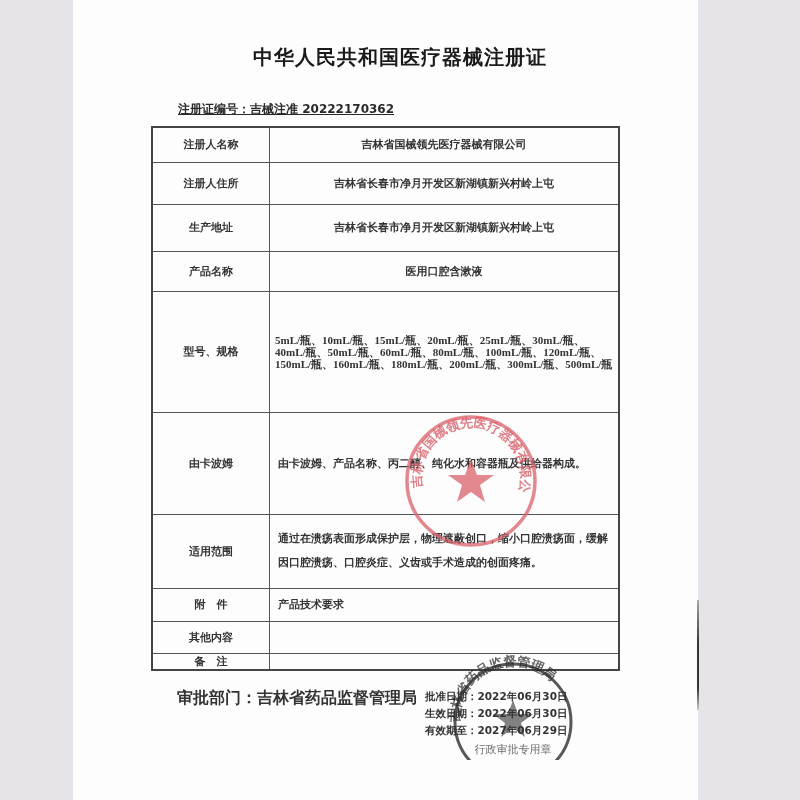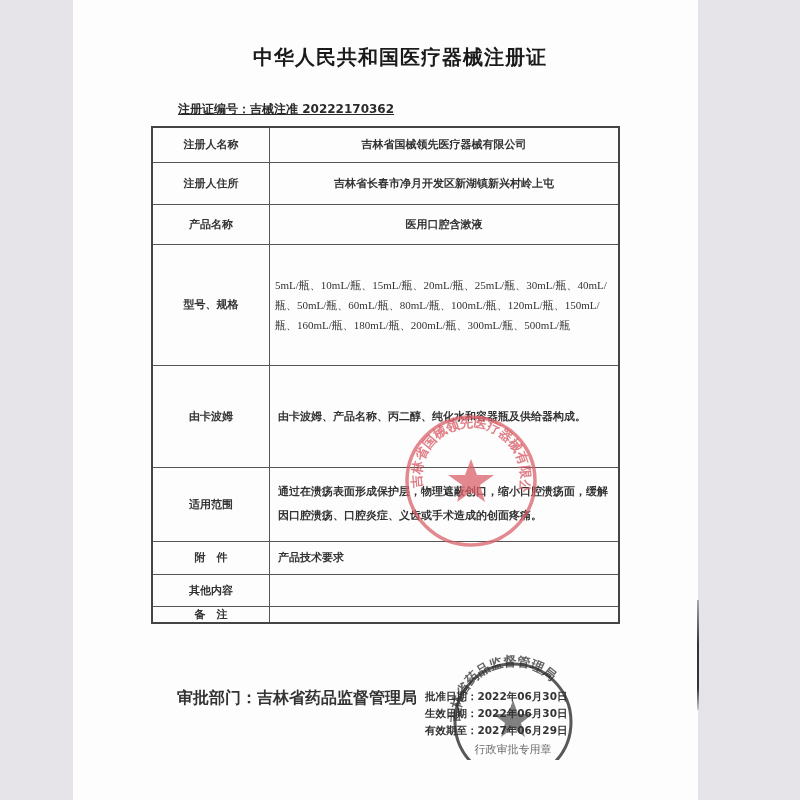--- a/index.html
+++ b/index.html
@@ -40,21 +40,21 @@
       color: #333;
       font-size: 11px;
       padding: 0;
       margin-top: 20px;
     }
     td.label {
       width: 116px; text-align: center; font-weight: bold; font-size: 12.5px; color: #2b2b2b;
     }
     td.val-center { text-align: center; font-weight: bold; font-size: 10.5px; }
     td.val-left { text-align: left; padding-left: 8px !important; font-weight: bold; font-size: 10.5px; line-height: 17px; }
-    td.val-specs { font-family: "Liberation Serif", serif; font-size: 11px; line-height: 20px; font-weight: normal; padding-left: 5px !important; padding-right: 4px !important;}
+    td.val-specs { font-family: "Liberation Serif", serif; font-size: 11px; line-height: 12px; font-weight: bold; padding-left: 5px !important; padding-right: 4px !important;}
     .footer-dept {
       position: absolute; left: 177px; top: 688px; font-size: 16px; font-weight: bold; color: #333;
     }
     .footer-dates {
       position: absolute; left: 425px; top: 688px; font-size: 10.5px; font-weight: bold; color: #333;
       line-height: 17px;
     }
     .seal {
       position: absolute; pointer-events: none;
     }
@@ -73,20 +73,24 @@
 </div>
 
 <table class="cert">
   <tbody>
       <tr style="height:35px">
     <td class="label">注册人名称</td>
     <td class="val-center">吉林省国械领先医疗器械有限公司</td>
   </tr>
   <tr style="height:42px">
     <td class="label">注册人住所</td>
+    <td class="val-center">吉林省长春市净月开发区新湖镇新兴村岭上屯</td>
+  </tr>
+  <tr style="height:47px">
+    <td class="label">生产地址</td>
     <td class="val-center">吉林省长春市净月开发区新湖镇新兴村岭上屯</td>
   </tr>
   <tr style="height:40px">
     <td class="label">产品名称</td>
     <td class="val-center">医用口腔含漱液</td>
   </tr>
   <tr style="height:121px">
     <td class="label">型号、规格</td>
     <td class="val-specs">5mL/瓶、10mL/瓶、15mL/瓶、20mL/瓶、25mL/瓶、30mL/瓶、40mL/瓶、50mL/瓶、60mL/瓶、80mL/瓶、100mL/瓶、120mL/瓶、150mL/瓶、160mL/瓶、180mL/瓶、200mL/瓶、300mL/瓶、500mL/瓶</td>
   </tr>

